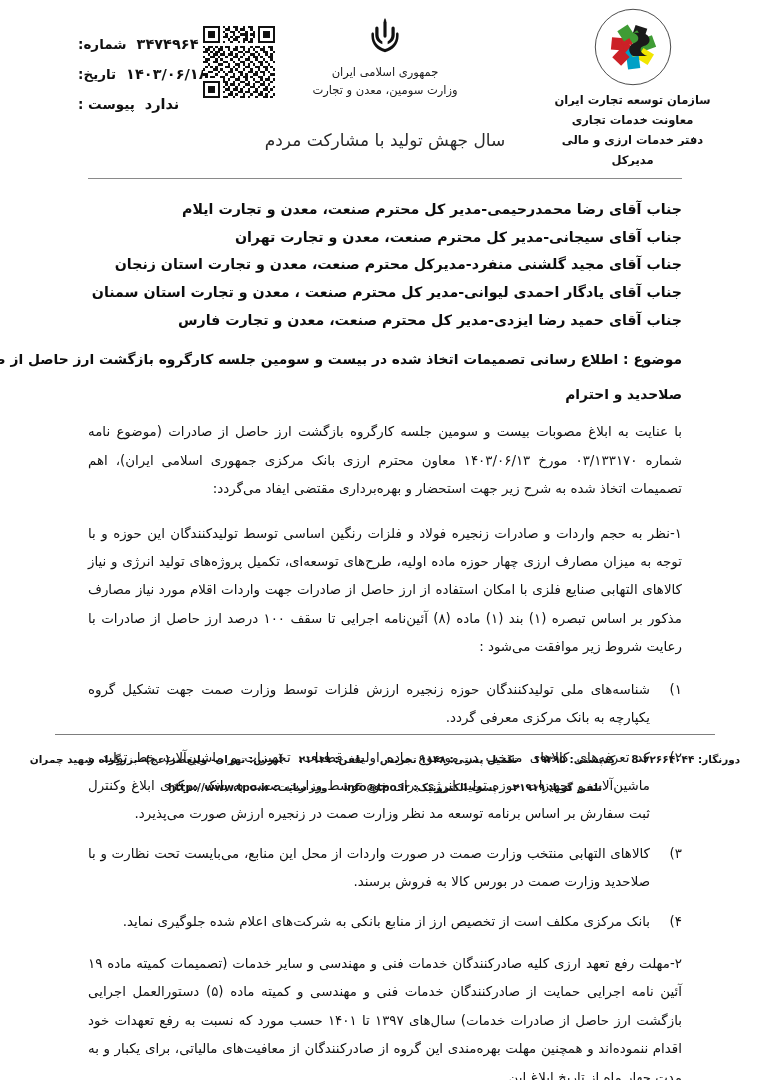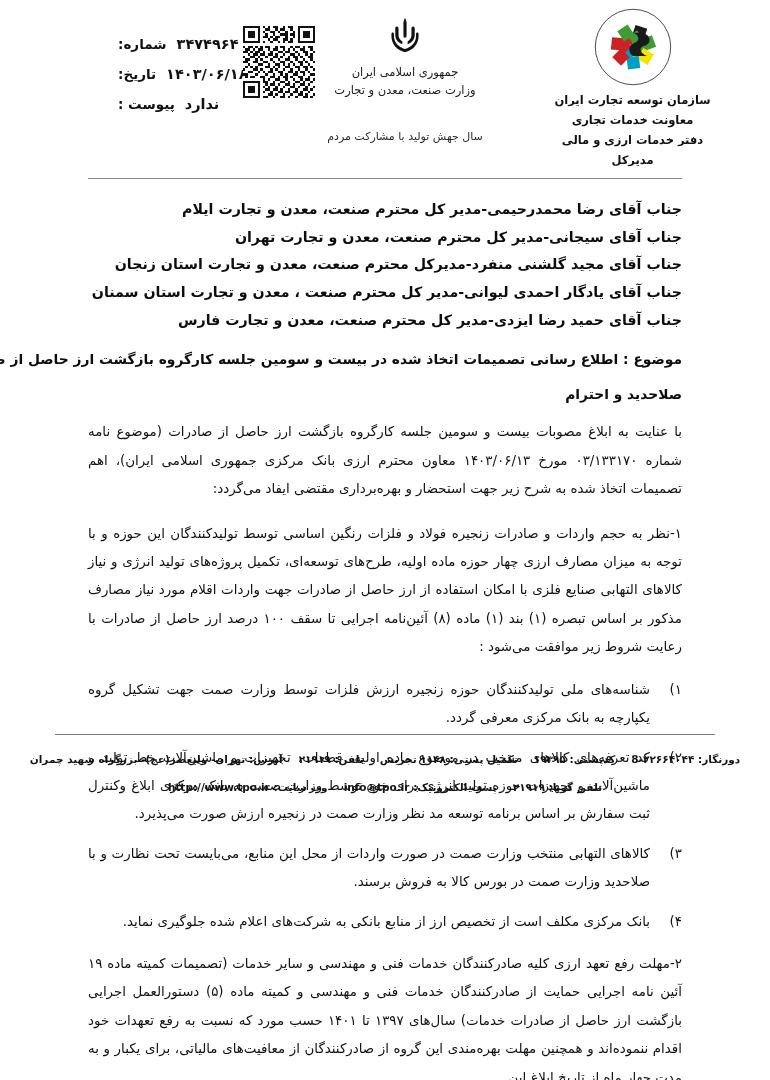--- a/index.html
+++ b/index.html
@@ -15,21 +15,20 @@
     overflow: hidden;
     font-family: "DejaVu Sans", "Liberation Sans", sans-serif;
     color: #111111;
     direction: rtl;
   }
   .page {
     position: relative;
     width: 770px;
     height: 824px;
     box-sizing: border-box;
-    padding-left: 40px;
   }
 
   
   .header {
     position: relative;
     height: 165px;
     width: 100%;
   }
   .hdr-left {
     position: absolute;
@@ -96,21 +95,21 @@
     font-size: 11.5px;
     color: #1a1a1a;
     line-height: 1.6;
     font-weight: normal;
   }
   .slogan {
     position: absolute;
     left: 50%;
     transform: translateX(-50%);
     top: 130px;
-    font-size: 11px;
+    font-size: 17px;
     color: #2a2a2a;
     white-space: nowrap;
   }
 
   
   .hdr-right {
     position: absolute;
     right: 30px;
     top: 8px;
     width: 215px;
@@ -502,21 +501,21 @@
         <g fill="#111111">
           <path d="M30 6 c1.6 0 2.6 1.6 2.6 3.6 l0 22 c0 2-1 3.2-2.6 3.2 c-1.6 0-2.6-1.2-2.6-3.2 l0-22 C27.4 7.6 28.4 6 30 6 z"></path>
           <path d="M30 2 l2.2 4.2 -2.2 1.4 -2.2-1.4 z"></path>
           <path d="M16.5 16 c1.7 0 2.7 1.5 2.7 3.5 l0 10.5 c0 5 2.6 9 6.4 11.2 l0 4.6 C18.6 43.4 13.8 37.6 13.8 30 l0-10.5 C13.8 17.5 14.8 16 16.5 16 z"></path>
           <path d="M43.5 16 c1.7 0 2.7 1.5 2.7 3.5 l0 10.5 c0 7.6-4.8 13.4-11.8 15.8 l0-4.6 c3.8-2.2 6.4-6.2 6.4-11.2 l0-10.5 C40.8 17.5 41.8 16 43.5 16 z"></path>
           <path d="M9.5 26 c1.3 0 2.1 1.1 2.1 2.7 l0 3.5 c0 10.6 7.5 18.8 18.4 21.6 l0 5.2 C16.6 56.2 7.4 45.8 7.4 32.2 l0-3.5 C7.4 27.1 8.2 26 9.5 26 z"></path>
           <path d="M50.5 26 c1.3 0 2.1 1.1 2.1 2.7 l0 3.5 c0 13.6-9.2 24-22.6 26.8 l0-5.2 c10.9-2.8 18.4-11 18.4-21.6 l0-3.5 C48.4 27.1 49.2 26 50.5 26 z"></path>
         </g>
       </svg>
       <div class="ministry-line1">جمهوری اسلامی ایران</div>
-      <div class="ministry-line2">وزارت صنعت، معدن و تجارت</div>
+      <div class="ministry-line2">وزارت سومین، معدن و تجارت</div>
     </div>
 
     <div class="slogan">سال جهش تولید با مشارکت مردم</div>
 
     <div class="hdr-right">
       <svg class="tpo-logo" viewBox="0 0 120 120" aria-hidden="true">
         <circle cx="60" cy="60" r="58" fill="none" stroke="#1a1a1a" stroke-width="1.2"></circle>
         <g transform="translate(60,60)">
           <g transform="rotate(0)">
             <path d="M4,-34 l18,6 -6,18 -18,-6 z" fill="#1a1a1a"></path>

